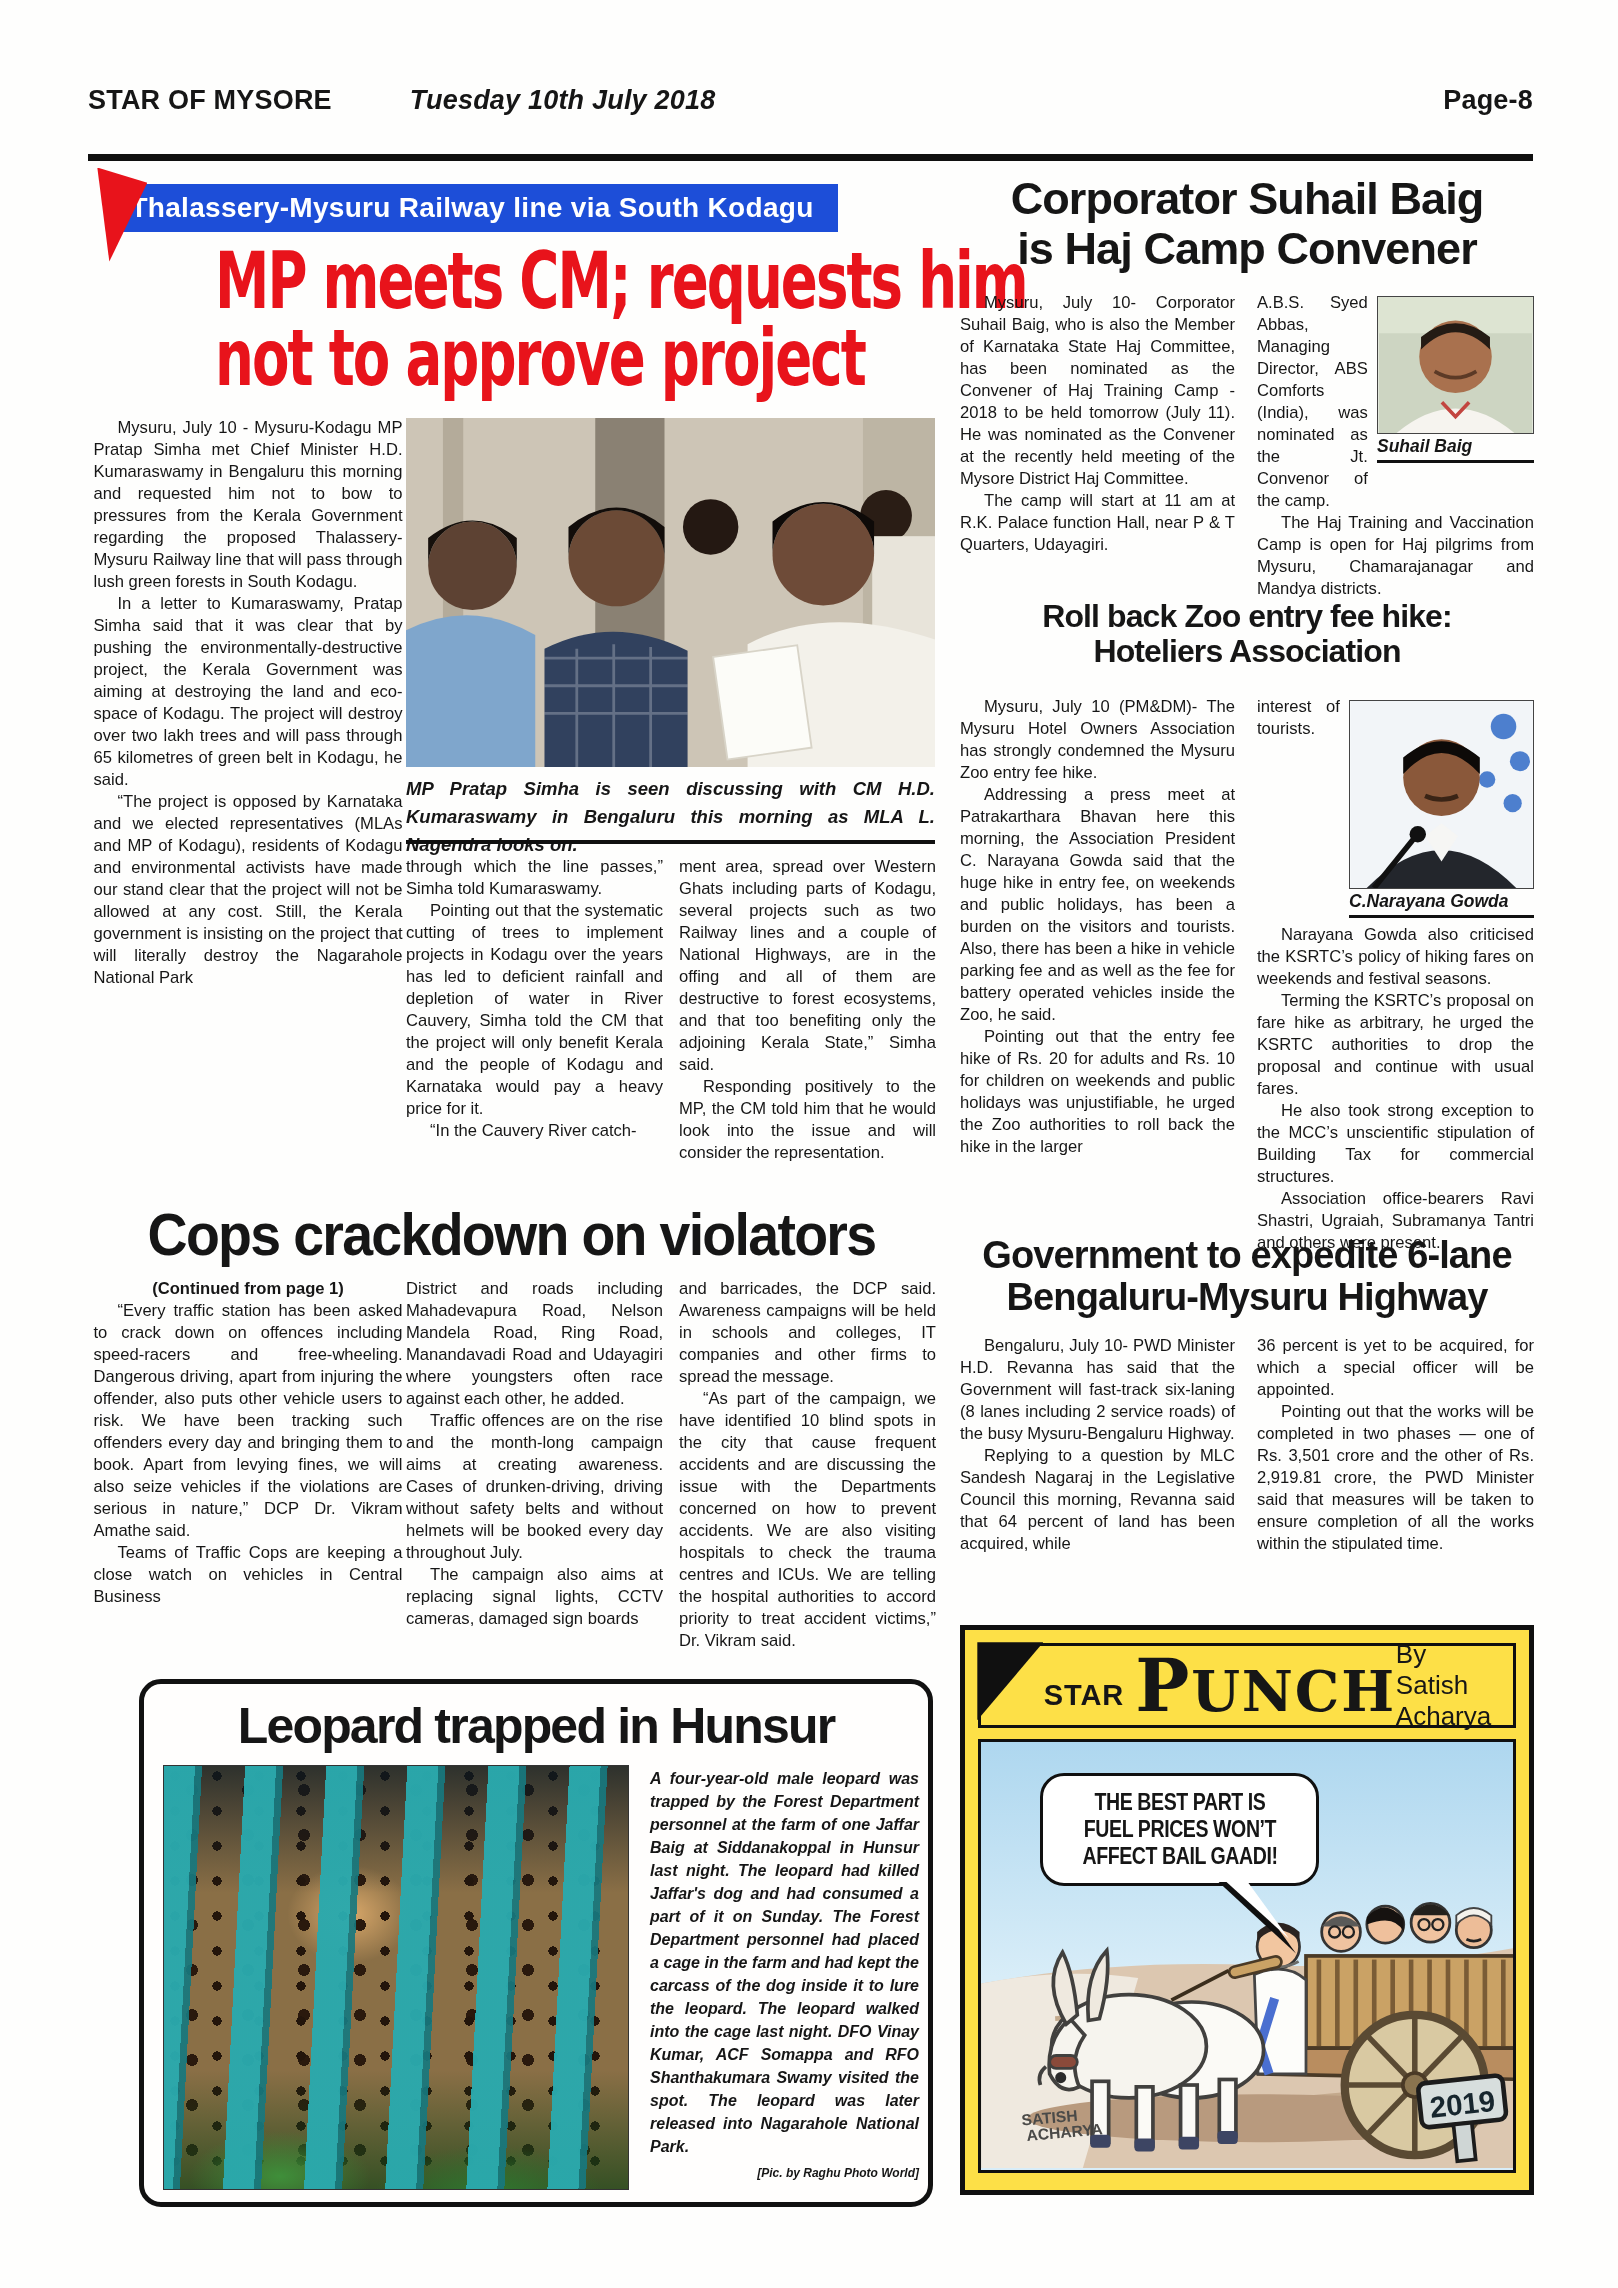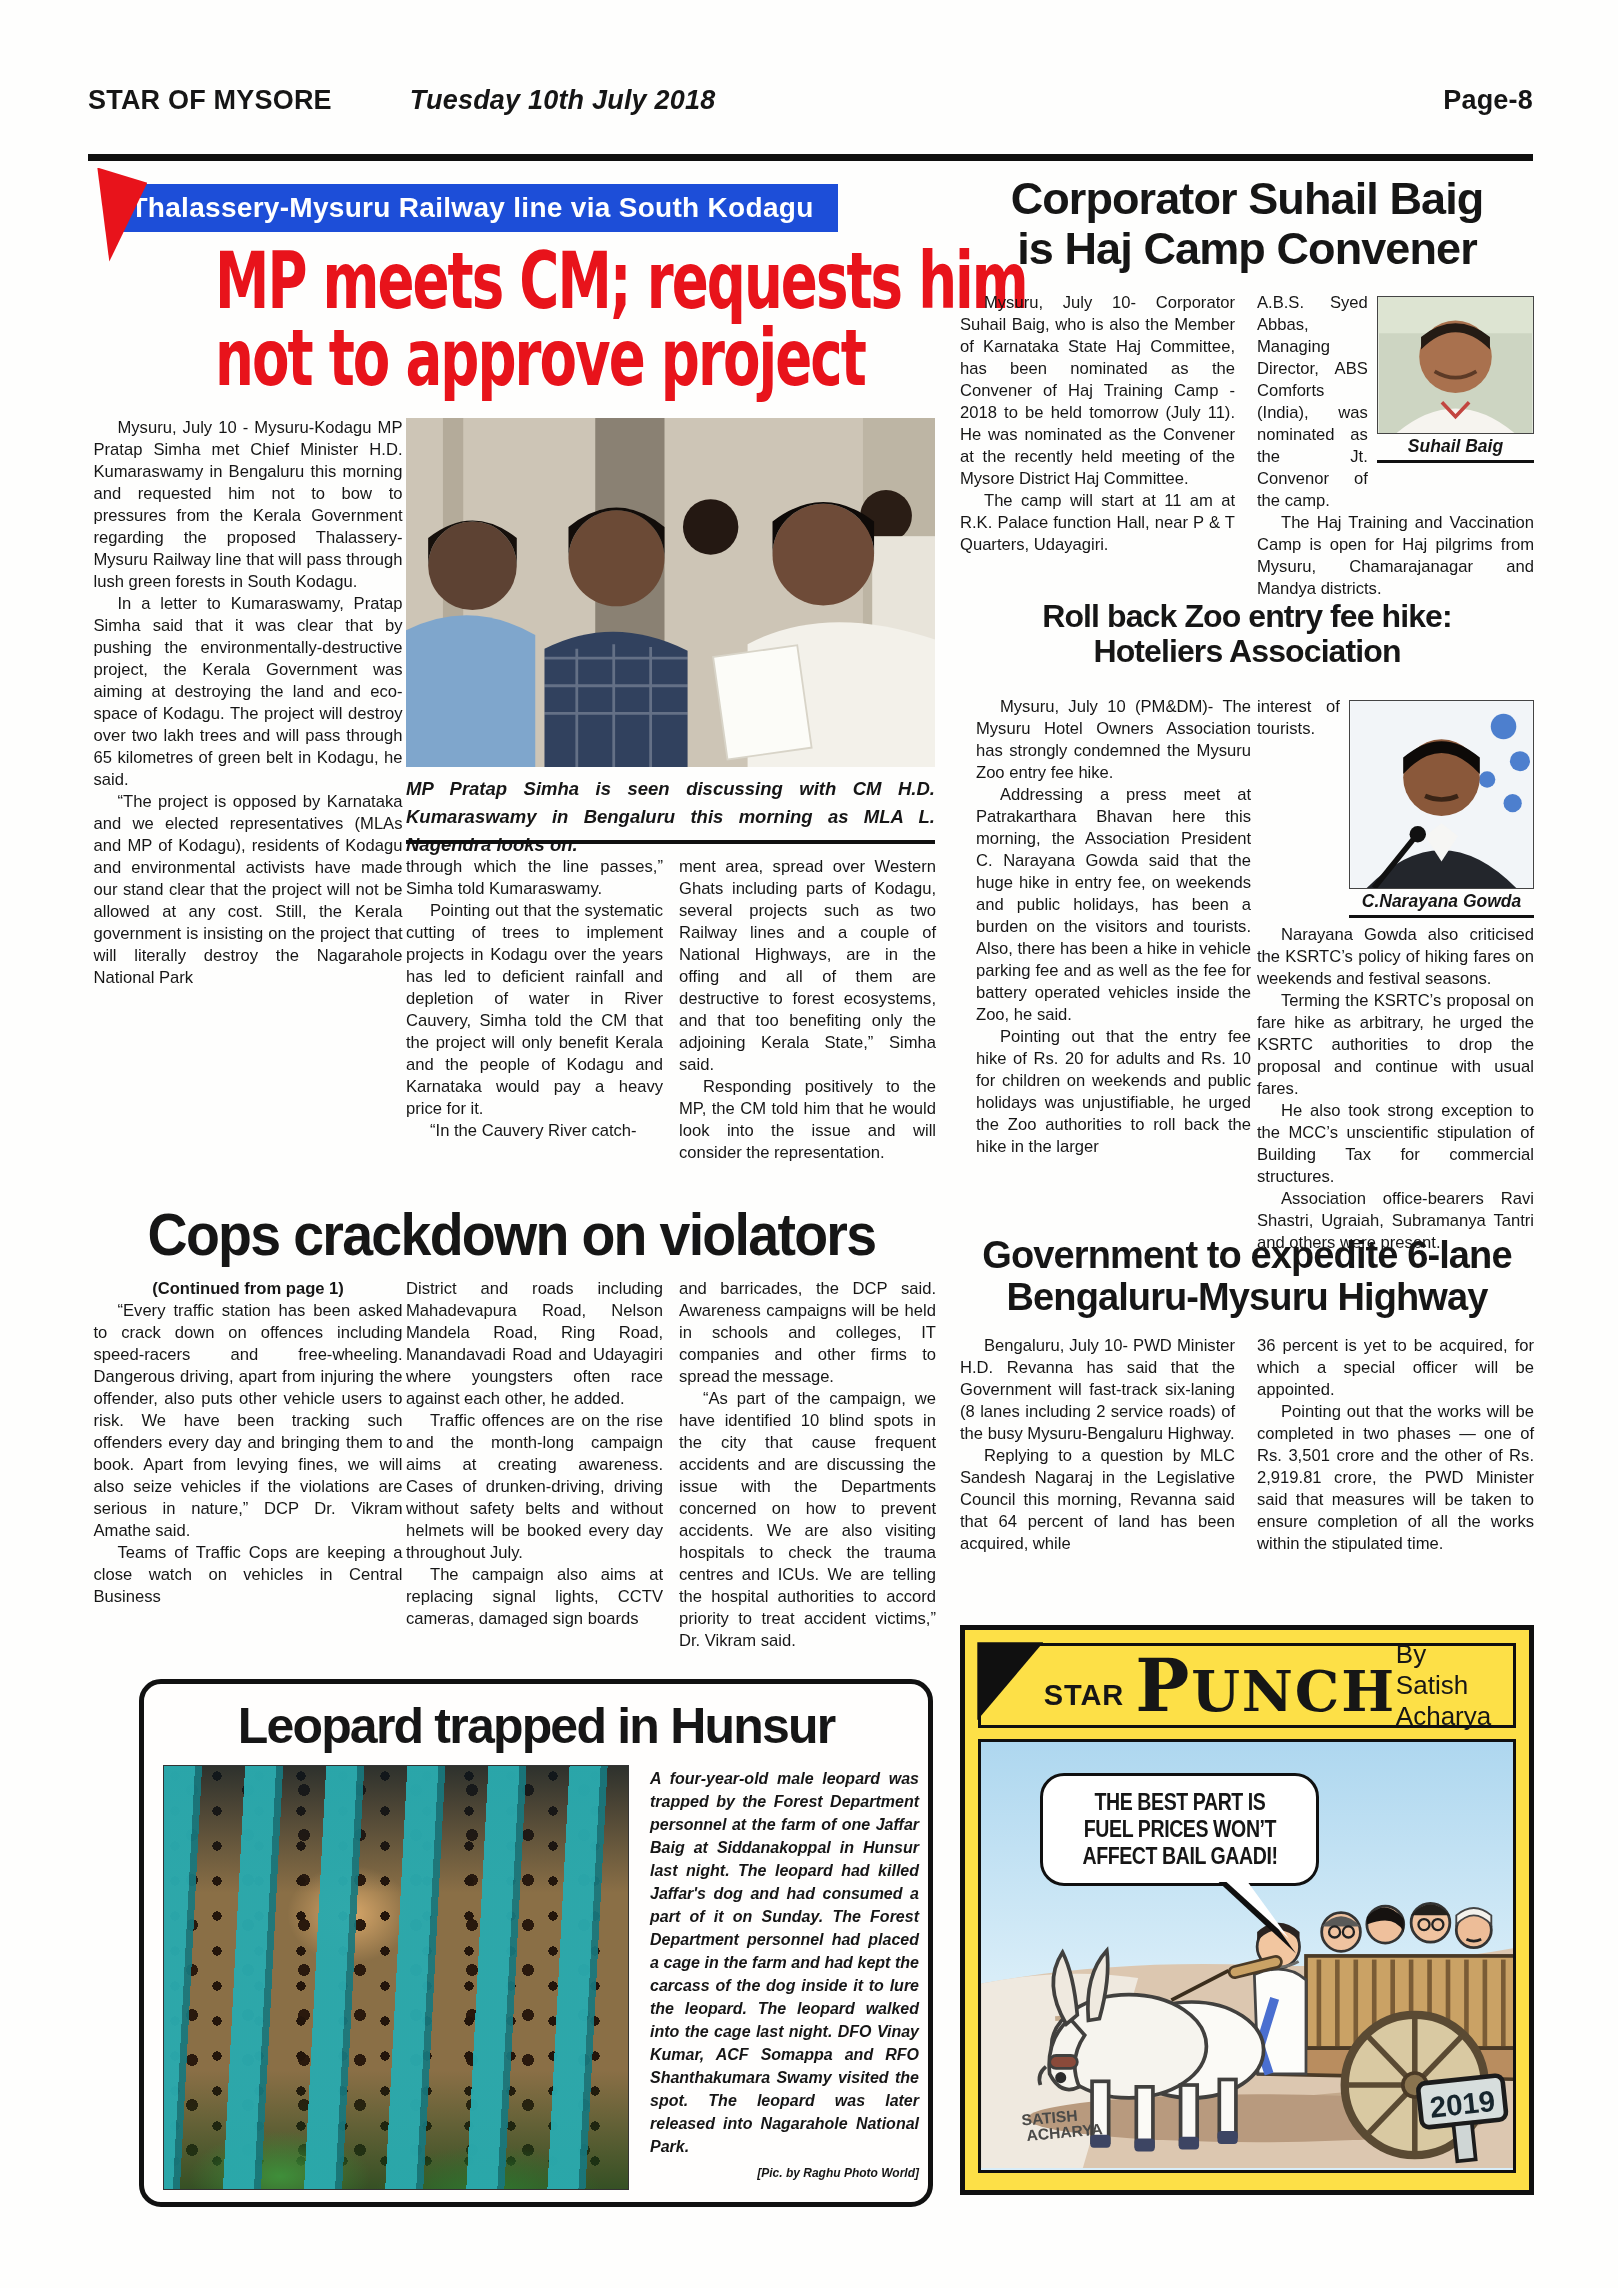--- a/index.html
+++ b/index.html
@@ -78,26 +78,26 @@
 
   
   .story-headline { position:absolute; width:574px; text-align:center; font-weight:bold; line-height:1.1;
                     letter-spacing:-0.9px; }
   .haj-headline { top:0; font-size:45px; }
   .zoo-headline { top:425px; font-size:32px; }
   .hwy-headline { top:1061px; font-size:38px; }
 
   .haj-c1 { left:0;    top:118px; width:275px; }
   .haj-c2 { left:297px; top:118px; width:277px; }
-  .zoo-c1 { left:0;    top:522px; width:275px;margin-left:16px; }
+  .zoo-c1 { left:0;    top:522px; width:275px; }
   .zoo-c2 { left:297px; top:522px; width:277px; }
   .hwy-c1 { left:0;    top:1161px; width:275px; }
   .hwy-c2 { left:297px; top:1161px; width:277px; }
 
-  .float-photo { float:right; margin:3.7px 0 5.5px 9.2px; text-align:center; }
+  .float-photo { float:right; margin:3.7px 0 5.5px 9.2px; text-align:left; }
   .float-photo .ph-caption { display:block; font-weight:bold; font-style:italic; font-size:17.5px;
                              border-bottom:3.7px solid #111; padding:1.8px 0 2.8px; }
   .ph-frame { border:0.9px solid #444; display:block; }
 
   
   .punch-box { position:absolute; left:0; top:1451px; width:574px; height:570px; border:5.5px solid #101010;
                background:#fde047; }
   .punch-header { position:relative; margin:13px 13px 11px; height:85px; border:3.7px solid #101010;
                   display:flex; align-items:center; padding:0 14.8px; }
   .punch-flag { position:absolute; left:-3.7px; top:-3.7px; width:66px; height:78px; background:#101010;

